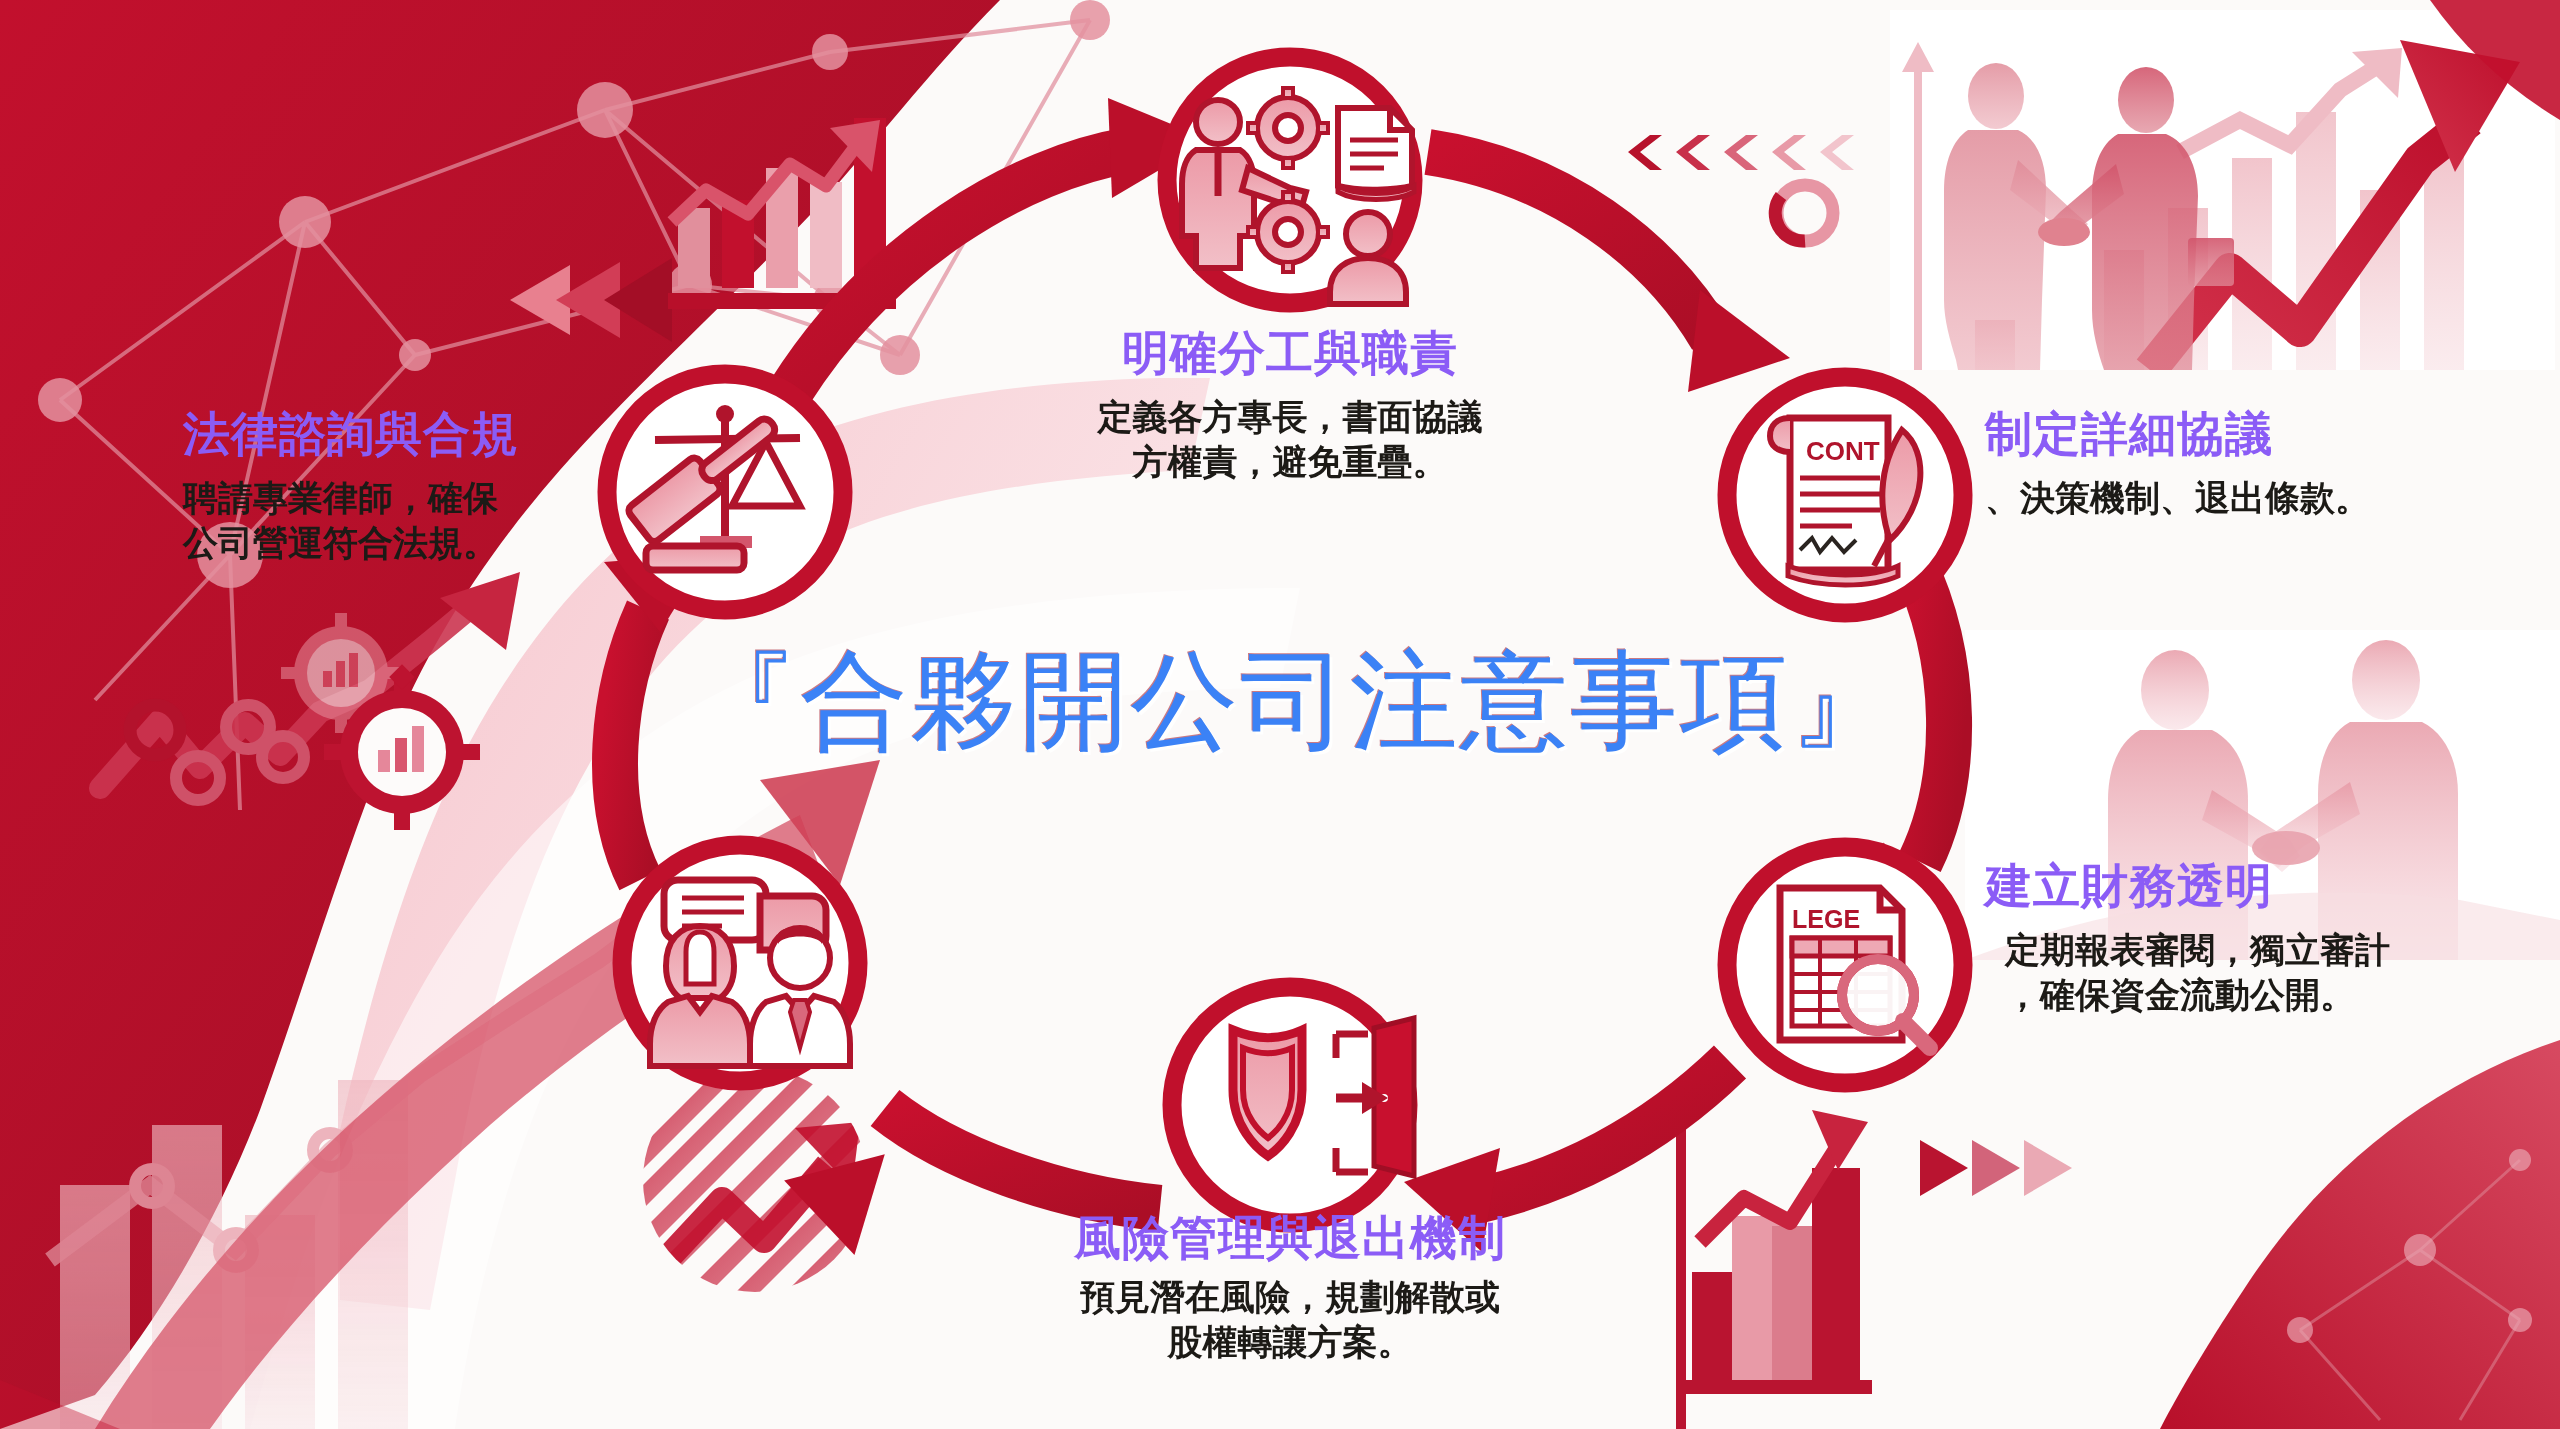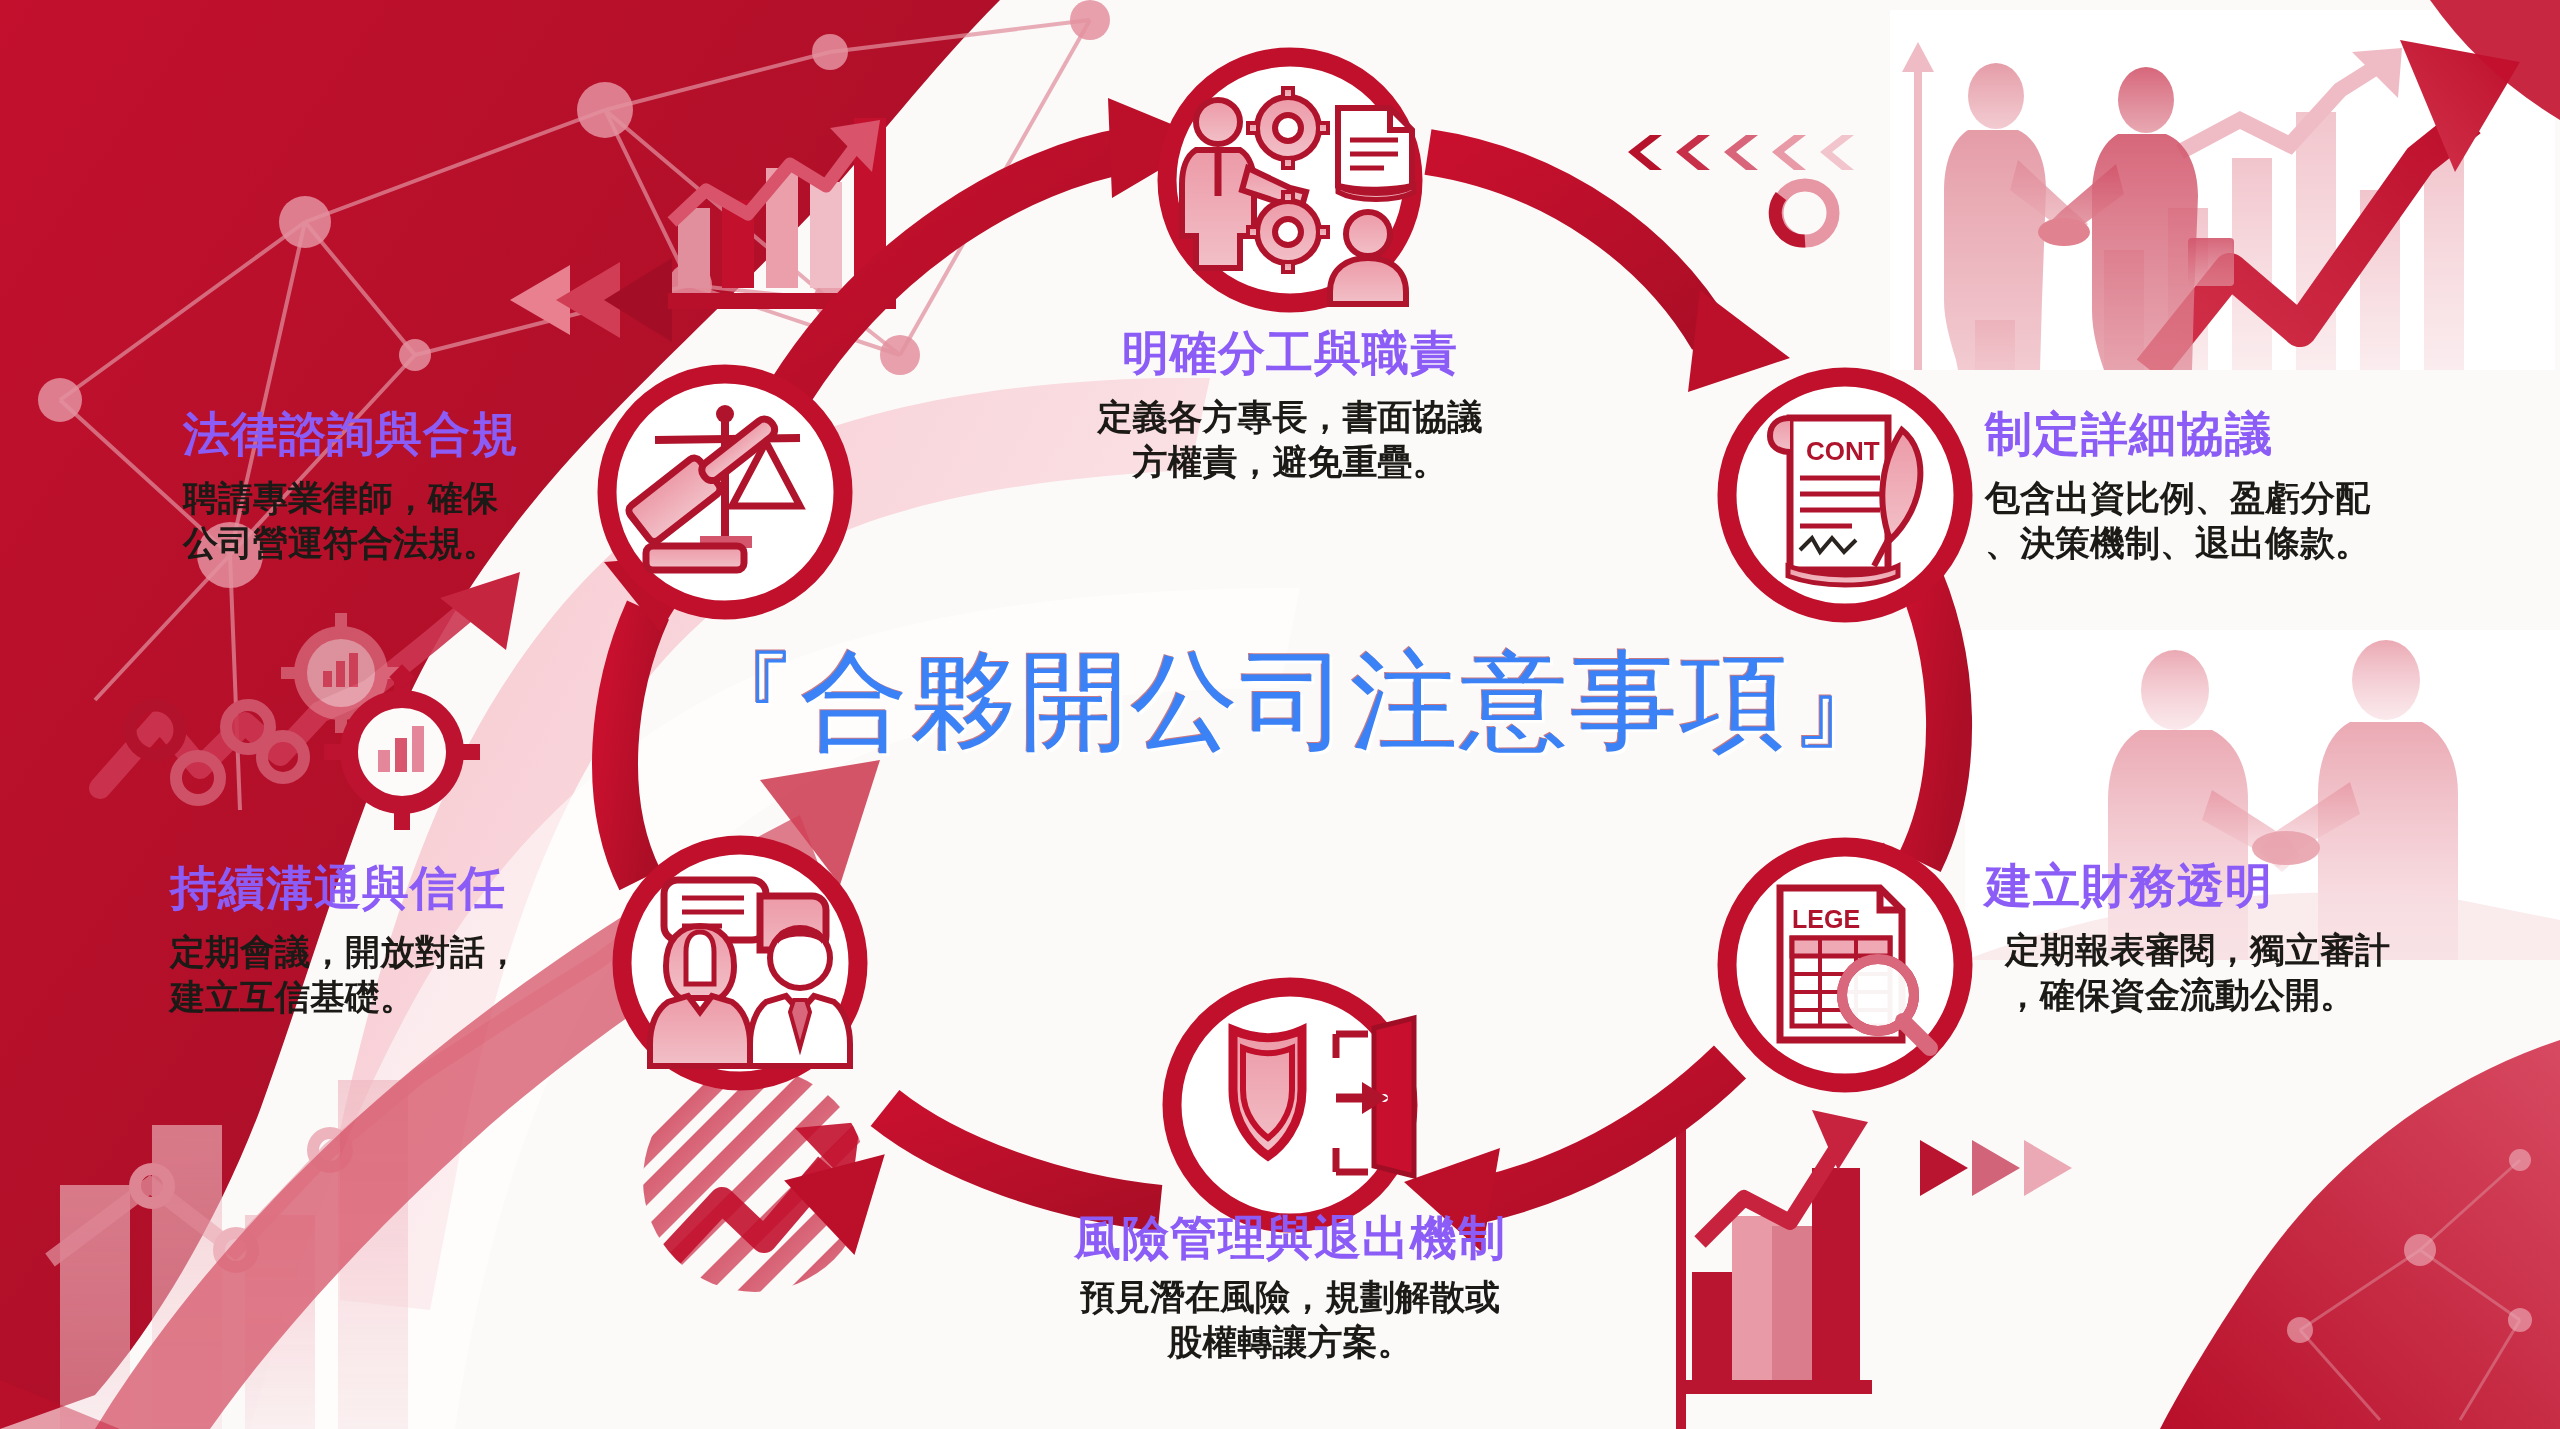--- a/index.html
+++ b/index.html
@@ -576,42 +576,34 @@
     <div class="node-title">明確分工與職責</div>
     <div class="node-desc" style="margin-top:14px;">
       <div>定義各方專長，書面協議</div>
       <div>方權責，避免重疊。</div>
     </div>
   </div>
 
   <div class="node-text t-left" style="left:1985px;top:408px;width:520px;">
     <div class="node-title">制定詳細協議</div>
     <div class="node-desc" style="margin-top:14px;">
-      <div>包含出資比例、盈虧分配</div>
       <div>、決策機制、退出條款。</div>
     </div>
   </div>
 
   <div class="node-text t-left" style="left:1985px;top:860px;width:520px;">
     <div class="node-title">建立財務透明</div>
     <div class="node-desc" style="margin-top:14px;margin-left:20px;">
       <div>定期報表審閱，獨立審計</div>
       <div>，確保資金流動公開。</div>
     </div>
   </div>
 
   <div class="node-text t-center" style="left:980px;top:1212px;width:620px;">
     <div class="node-title">風險管理與退出機制</div>
     <div class="node-desc" style="margin-top:10px;font-family:Liberation Serif, serif;">
       <div>預見潛在風險，規劃解散或</div>
       <div>股權轉讓方案。</div>
     </div>
   </div>
 
-  <div class="node-text t-left" style="left:170px;top:862px;width:430px;">
-    <div class="node-title">持續溝通與信任</div>
-    <div class="node-desc" style="margin-top:14px;">
-      <div>定期會議，開放對話，</div>
-      <div>建立互信基礎。</div>
-    </div>
-  </div>
 
 </div>
 
 </body></html>

